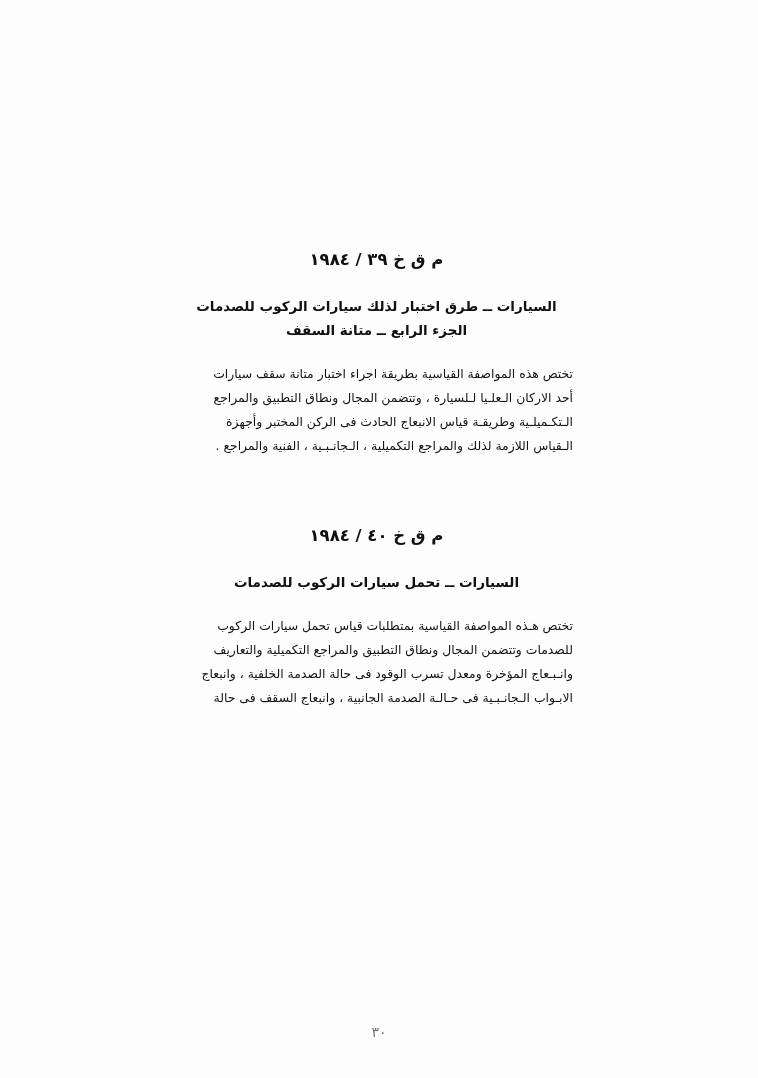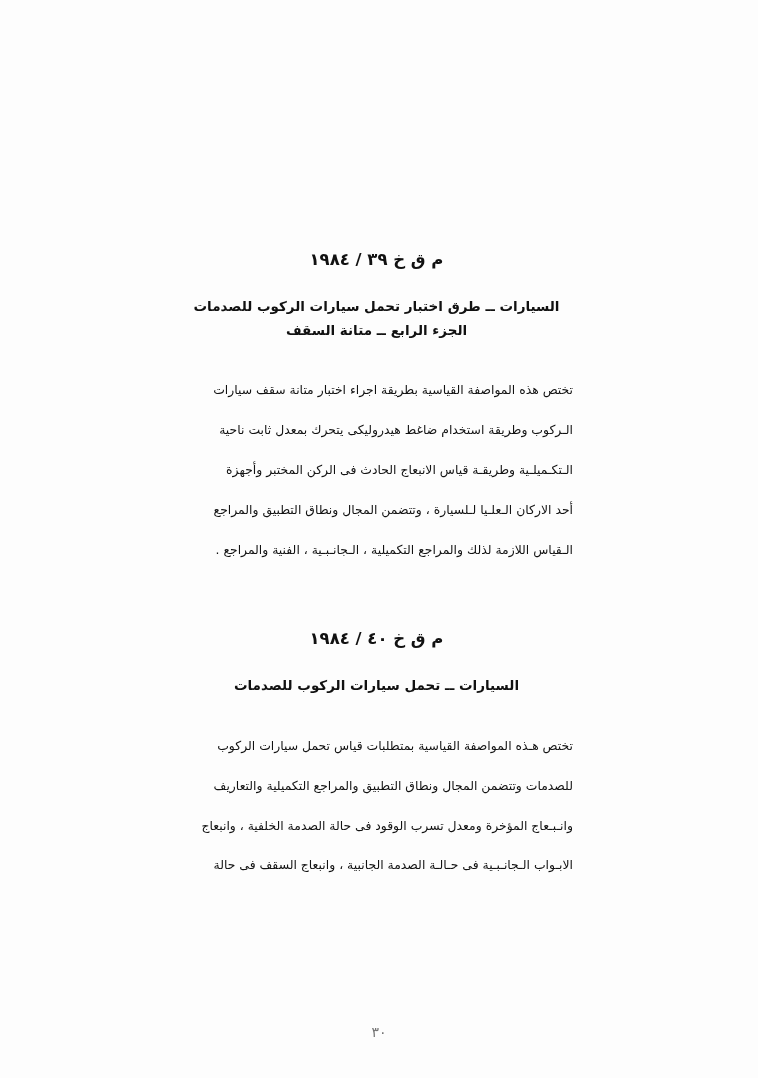--- a/index.html
+++ b/index.html
@@ -79,47 +79,43 @@
   .entry-body .line {
     width: 100%;
     display: flex;
     justify-content: space-between;
   }
   .entry-body .line.last {
     justify-content: flex-start;
   }
   .entry-body .line > span {
     white-space: pre;
-    margin-top: 16px;
   }
 </style>
 </head>
 <body>
 
 <div class="page">
   <div class="content">
 
     <div class="entry">
       <div class="entry-code">م ق خ ٣٩ / ١٩٨٤</div>
       <div class="entry-title">
-        <span class="line">السيارات ــ طرق اختبار تحمل سيارات الركوب للصدمات</span>
+        <span class="line">السيارات ــ طرق اختبار لذلك سيارات الركوب للصدمات</span>
         <span class="line">الجزء الرابع ــ متانة السقف</span>
       </div>
       <div class="entry-body">
         <span class="line">
             <span>تختص هذه المواصفة القياسية بطريقة اجراء اختبار متانة سقف سيارات</span>
           </span>
         <span class="line">
-            <span>الـركوب وطريقة استخدام ضاغط هيدروليكى يتحرك بمعدل ثابت ناحية</span>
+            <span>أحد الاركان الـعلـيا لـلسيارة ، وتتضمن المجال ونطاق التطبيق والمراجع</span>
           </span>
         <span class="line">
             <span>الـتكـميلـية وطريقـة قياس الانبعاج الحادث فى الركن المختبر وأجهزة</span>
-          </span>
-        <span class="line">
-            <span>أحد الاركان الـعلـيا لـلسيارة ، وتتضمن المجال ونطاق التطبيق والمراجع</span>
           </span>
         <span class="line last">
             <span>الـقياس اللازمة لذلك والمراجع التكميلية ، الـجانـبـية ، الفنية والمراجع .</span>
           </span>
       </div>
     </div>
 
     <div class="spacer-lg"></div>
 
     <div class="entry">

